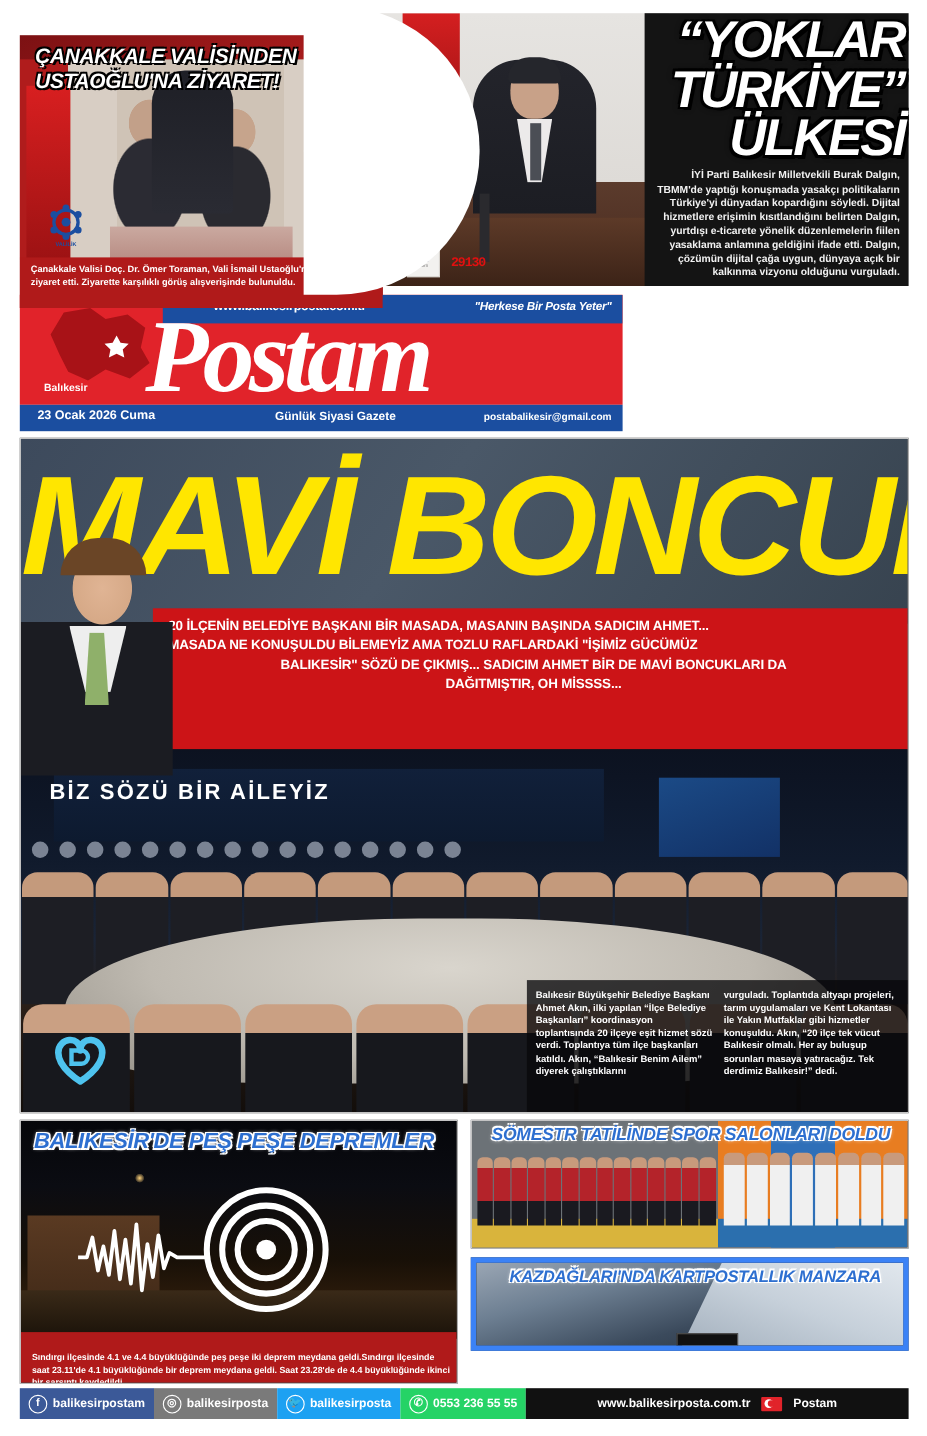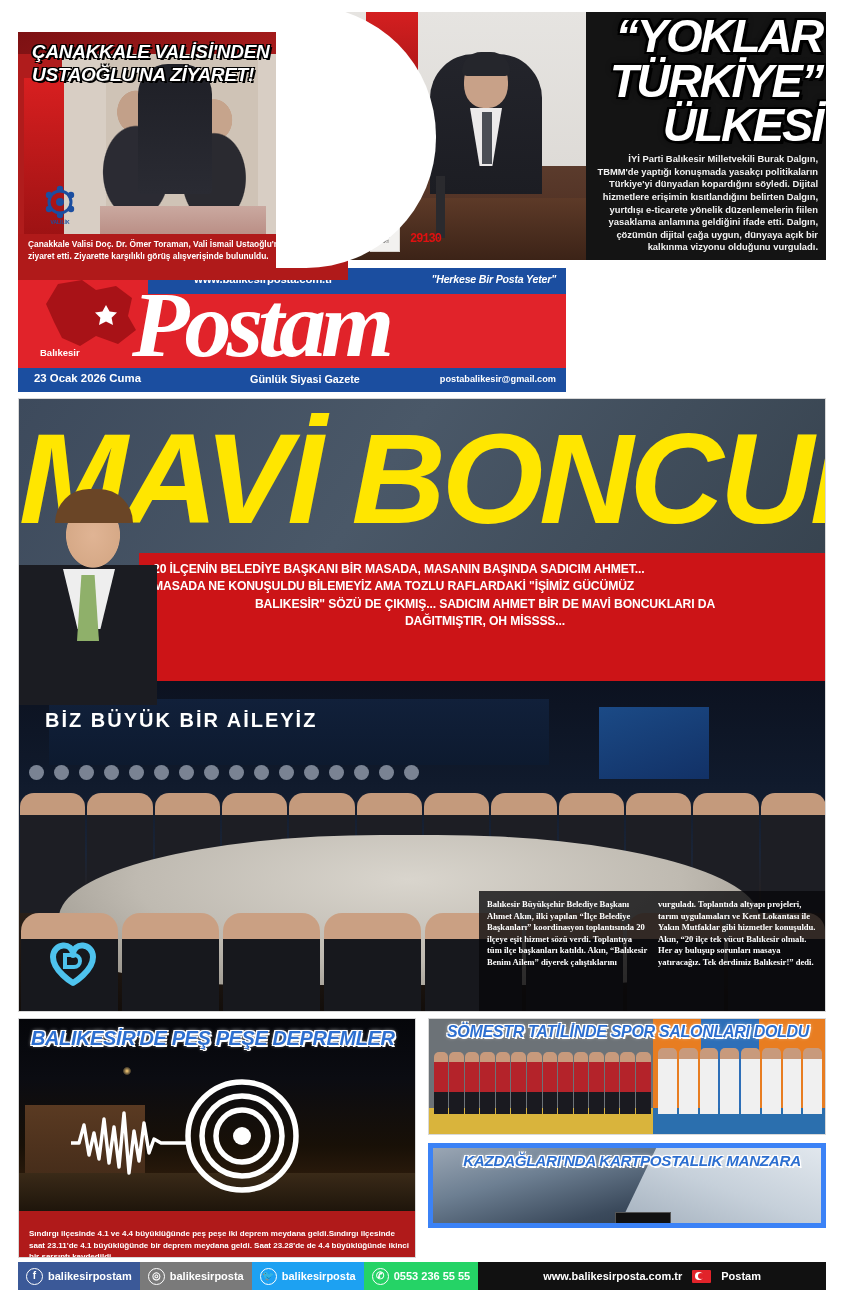--- a/index.html
+++ b/index.html
@@ -233,21 +233,21 @@
   .mp-front { position:absolute; left:0; bottom:0; width:808px; height:100px; display:flex; }
   .mp-front span { flex:1; height:100px; background: linear-gradient(180deg,#caa083 0 26px, #17181d 26px 100%); border-radius:18px 18px 0 0; margin:0 2px; }
   .mp-screen { position:absolute; right:118px; top:26px; width:110px; height:72px; background:linear-gradient(160deg,#1b4a86,#123166); }
   .mp-blogo {
     position:absolute; left:24px; bottom:24px; width:56px; height:52px; z-index:8;
   }
   .main-cols {
     position:absolute; right:0px; bottom:0px; width:348px; height:122px;
     background:rgba(8,8,10,.78); z-index:9; display:flex; padding:8px 8px 6px 8px; gap:10px;
   }
-  .main-cols div { flex:1; color:#fff; font-size:8.6px; font-weight:700; line-height:1.34;font-family:Liberation Serif, serif; }
+  .main-cols div { flex:1; color:#fff; font-size:8.6px; font-weight:700; line-height:1.34; }
 
   
   .bl {
     position:absolute; left:18px; top:1018px; width:398px; height:240px;
     background:#111; overflow:hidden; border:1px solid #d8d8d8;
   }
   .bl-photo {
     position:absolute; left:0; top:0; width:398px; height:198px;
     background:
       radial-gradient(circle 6px at 108px 52px, #ffd27a 0%, rgba(255,210,122,.25) 60%, transparent 70%),
@@ -433,21 +433,21 @@
 
     <div class="redbox">
       <p class="rb-l1">20 İLÇENİN BELEDİYE BAŞKANI BİR MASADA, MASANIN BAŞINDA SADICIM AHMET...</p>
       <p class="rb-l2">MASADA NE KONUŞULDU BİLEMEYİZ AMA TOZLU RAFLARDAKİ  "İŞİMİZ GÜCÜMÜZ</p>
       <p class="rb-l3">BALIKESİR" SÖZÜ DE ÇIKMIŞ...   SADICIM AHMET BİR DE MAVİ BONCUKLARI DA</p>
       <p class="rb-l4">DAĞITMIŞTIR,  OH MİSSSS...</p>
     </div>
 
     <div class="main-photo">
       <div class="mp-banner"></div>
-      <div class="mp-banner-txt">BİZ BÜYÜK BİR AİLEYİZ</div>
+      <div class="mp-banner-txt">BİZ SÖZÜ BİR AİLEYİZ</div>
       <div class="mp-logos">
         <i></i>
           <i></i>
         <i></i>
           <i></i>
         <i></i>
           <i></i>
         <i></i>
           <i></i>
         <i></i>

